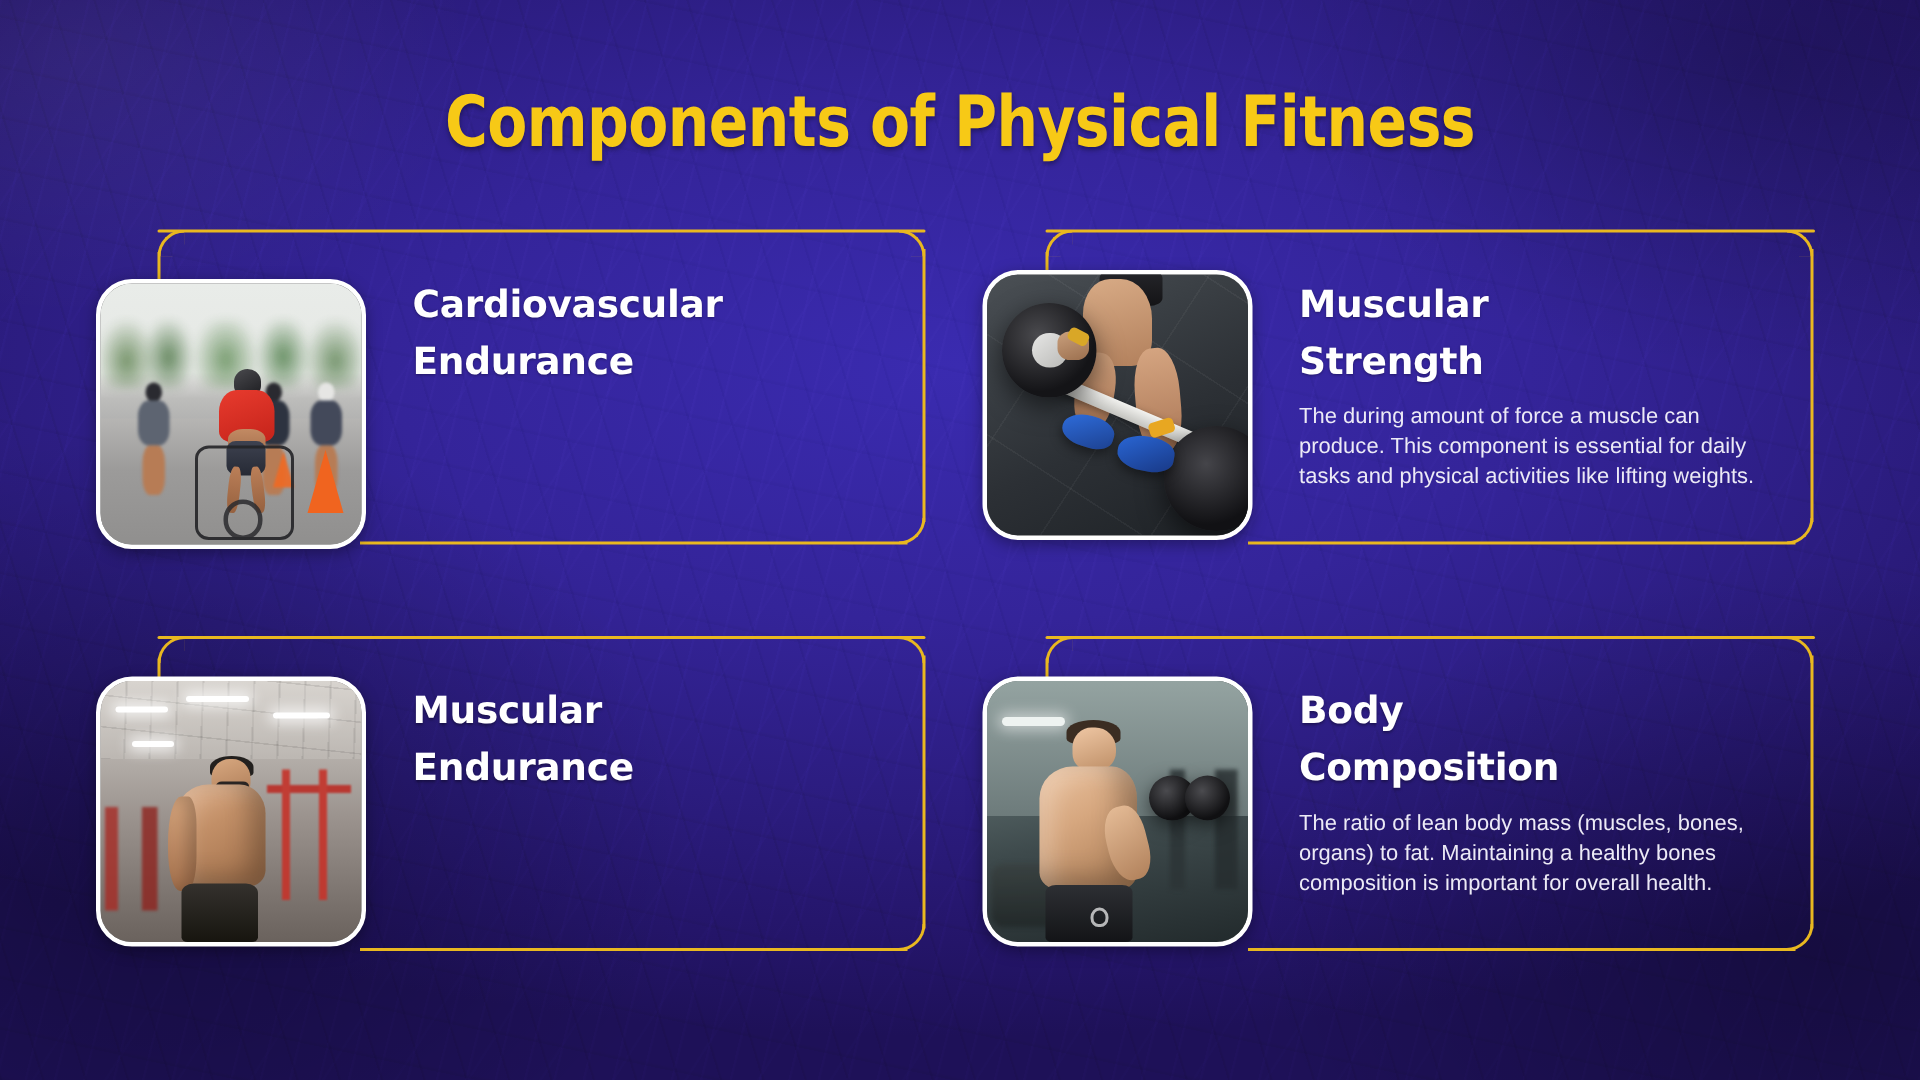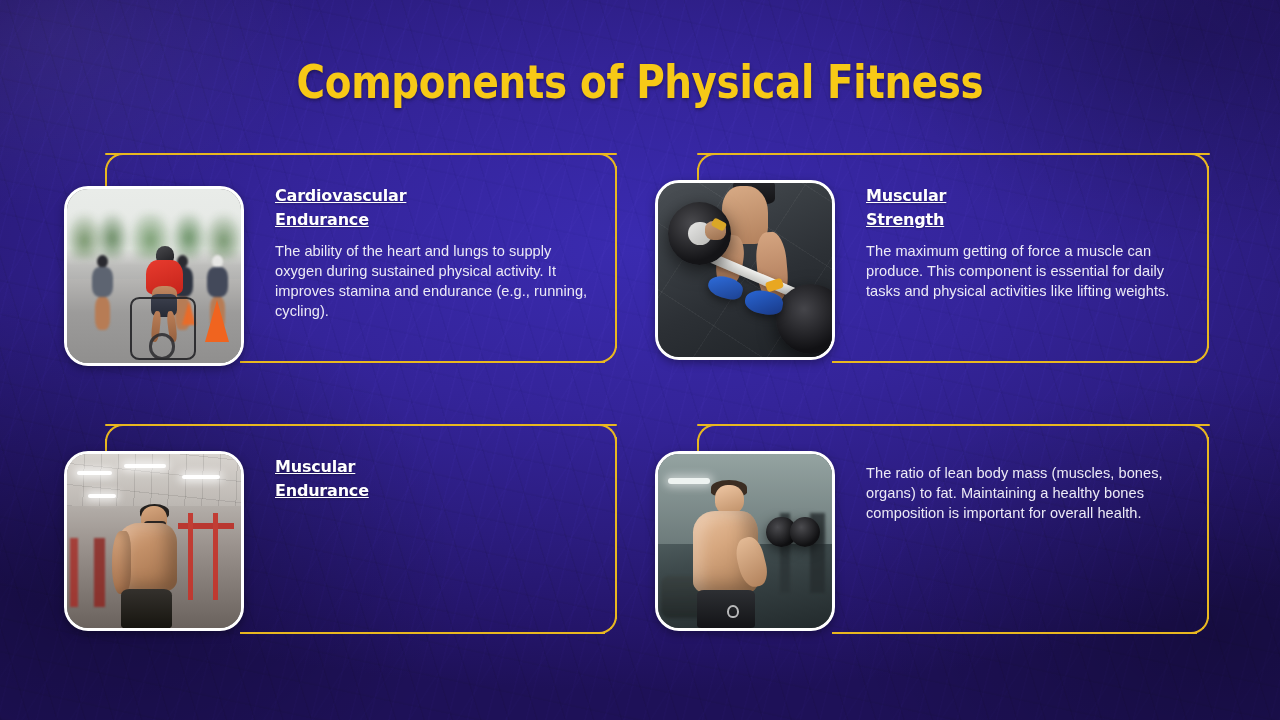--- a/index.html
+++ b/index.html
@@ -76,26 +76,25 @@
   .photo .ph-inner{ position:absolute; inset:0; }
 
   .ctext{
     position:absolute;
     z-index:4;
   }
   .ctitle{
     color:#ffffff;
     font-family:"DejaVu Sans", sans-serif;
     font-weight:bold;
-    font-size:16px;
+    font-size:25px;
     line-height:1.52;
     letter-spacing:-.2px;
     white-space:pre-line;
     text-shadow:0 1px 2px rgba(0,0,0,.35);
-    text-decoration:underline;
   }
   .cbody{
     margin-top:8px;
     color:#eceaf6;
     font-family:"Liberation Sans", sans-serif;
     font-weight:400;
     font-size:14.6px;
     line-height:1.38;
     letter-spacing:.05px;
   }
@@ -474,21 +473,20 @@
             <div class="legR"></div>
         </div>
         <div class="bike"></div>
           <div class="wheel"></div>
       </div>
     </div>
 
     <div class="ctext" style="left:275px;top:184px;width:320px;">
       <div class="ctitle">Cardiovascular
 Endurance</div>
-      <div class="cbody">The ability of the heart and lungs to supply oxygen during sustained physical activity. It improves stamina and endurance (e.g., running, cycling).</div>
     </div>
   </div>
 
   <div class="card">
     <div>
       <div style="position:absolute;left:697px;top:153px;width:513px;height:2px;background:#e9b820;border-radius:1px;"></div>
       <div style="position:absolute;left:697px;top:153px;width:18px;height:18px;border-left:2px solid #e9b820;border-top:2px solid #e9b820;border-top-left-radius:18px;"></div>
       <div style="position:absolute;left:697px;top:168px;width:2px;height:24px;background:#e9b820;"></div>
       <div style="position:absolute;left:1207px;top:166px;width:2px;height:182px;background:#e9b820;"></div>
       <div style="position:absolute;left:1191px;top:153px;width:18px;height:18px;border-right:2px solid #e9b820;border-top:2px solid #e9b820;border-top-right-radius:18px;"></div>
@@ -509,21 +507,21 @@
           <div class="wrist"></div>
         <div class="shoeL"></div>
           <div class="shoeR"></div>
           <div class="band"></div>
       </div>
     </div>
 
     <div class="ctext" style="left:866px;top:184px;width:320px;">
       <div class="ctitle">Muscular
 Strength</div>
-      <div class="cbody">The maximum getting of force a muscle can produce. This component is essential for daily tasks and physical activities like lifting weights.</div>
+      <div class="cbody">The during amount of force a muscle can produce. This component is essential for daily tasks and physical activities like lifting weights.</div>
     </div>
   </div>
 
   <div class="card">
     <div>
       <div style="position:absolute;left:105px;top:424px;width:512px;height:2px;background:#e9b820;border-radius:1px;"></div>
       <div style="position:absolute;left:105px;top:424px;width:18px;height:18px;border-left:2px solid #e9b820;border-top:2px solid #e9b820;border-top-left-radius:18px;"></div>
       <div style="position:absolute;left:105px;top:439px;width:2px;height:24px;background:#e9b820;"></div>
       <div style="position:absolute;left:615px;top:437px;width:2px;height:182px;background:#e9b820;"></div>
       <div style="position:absolute;left:599px;top:424px;width:18px;height:18px;border-right:2px solid #e9b820;border-top:2px solid #e9b820;border-top-right-radius:18px;"></div>
@@ -584,17 +582,19 @@
         </div>
         <div class="dumb">
           <div class="dh"></div>
             <div class="dp dp1"></div>
             <div class="dp dp2"></div>
         </div>
       </div>
     </div>
 
     <div class="ctext" style="left:866px;top:455px;width:320px;">
+      <div class="ctitle">Body
+Composition</div>
       <div class="cbody">The ratio of lean body mass (muscles, bones, organs) to fat. Maintaining a healthy bones composition is important for overall health.</div>
     </div>
   </div>
 
 </div>
 
 </body></html>

